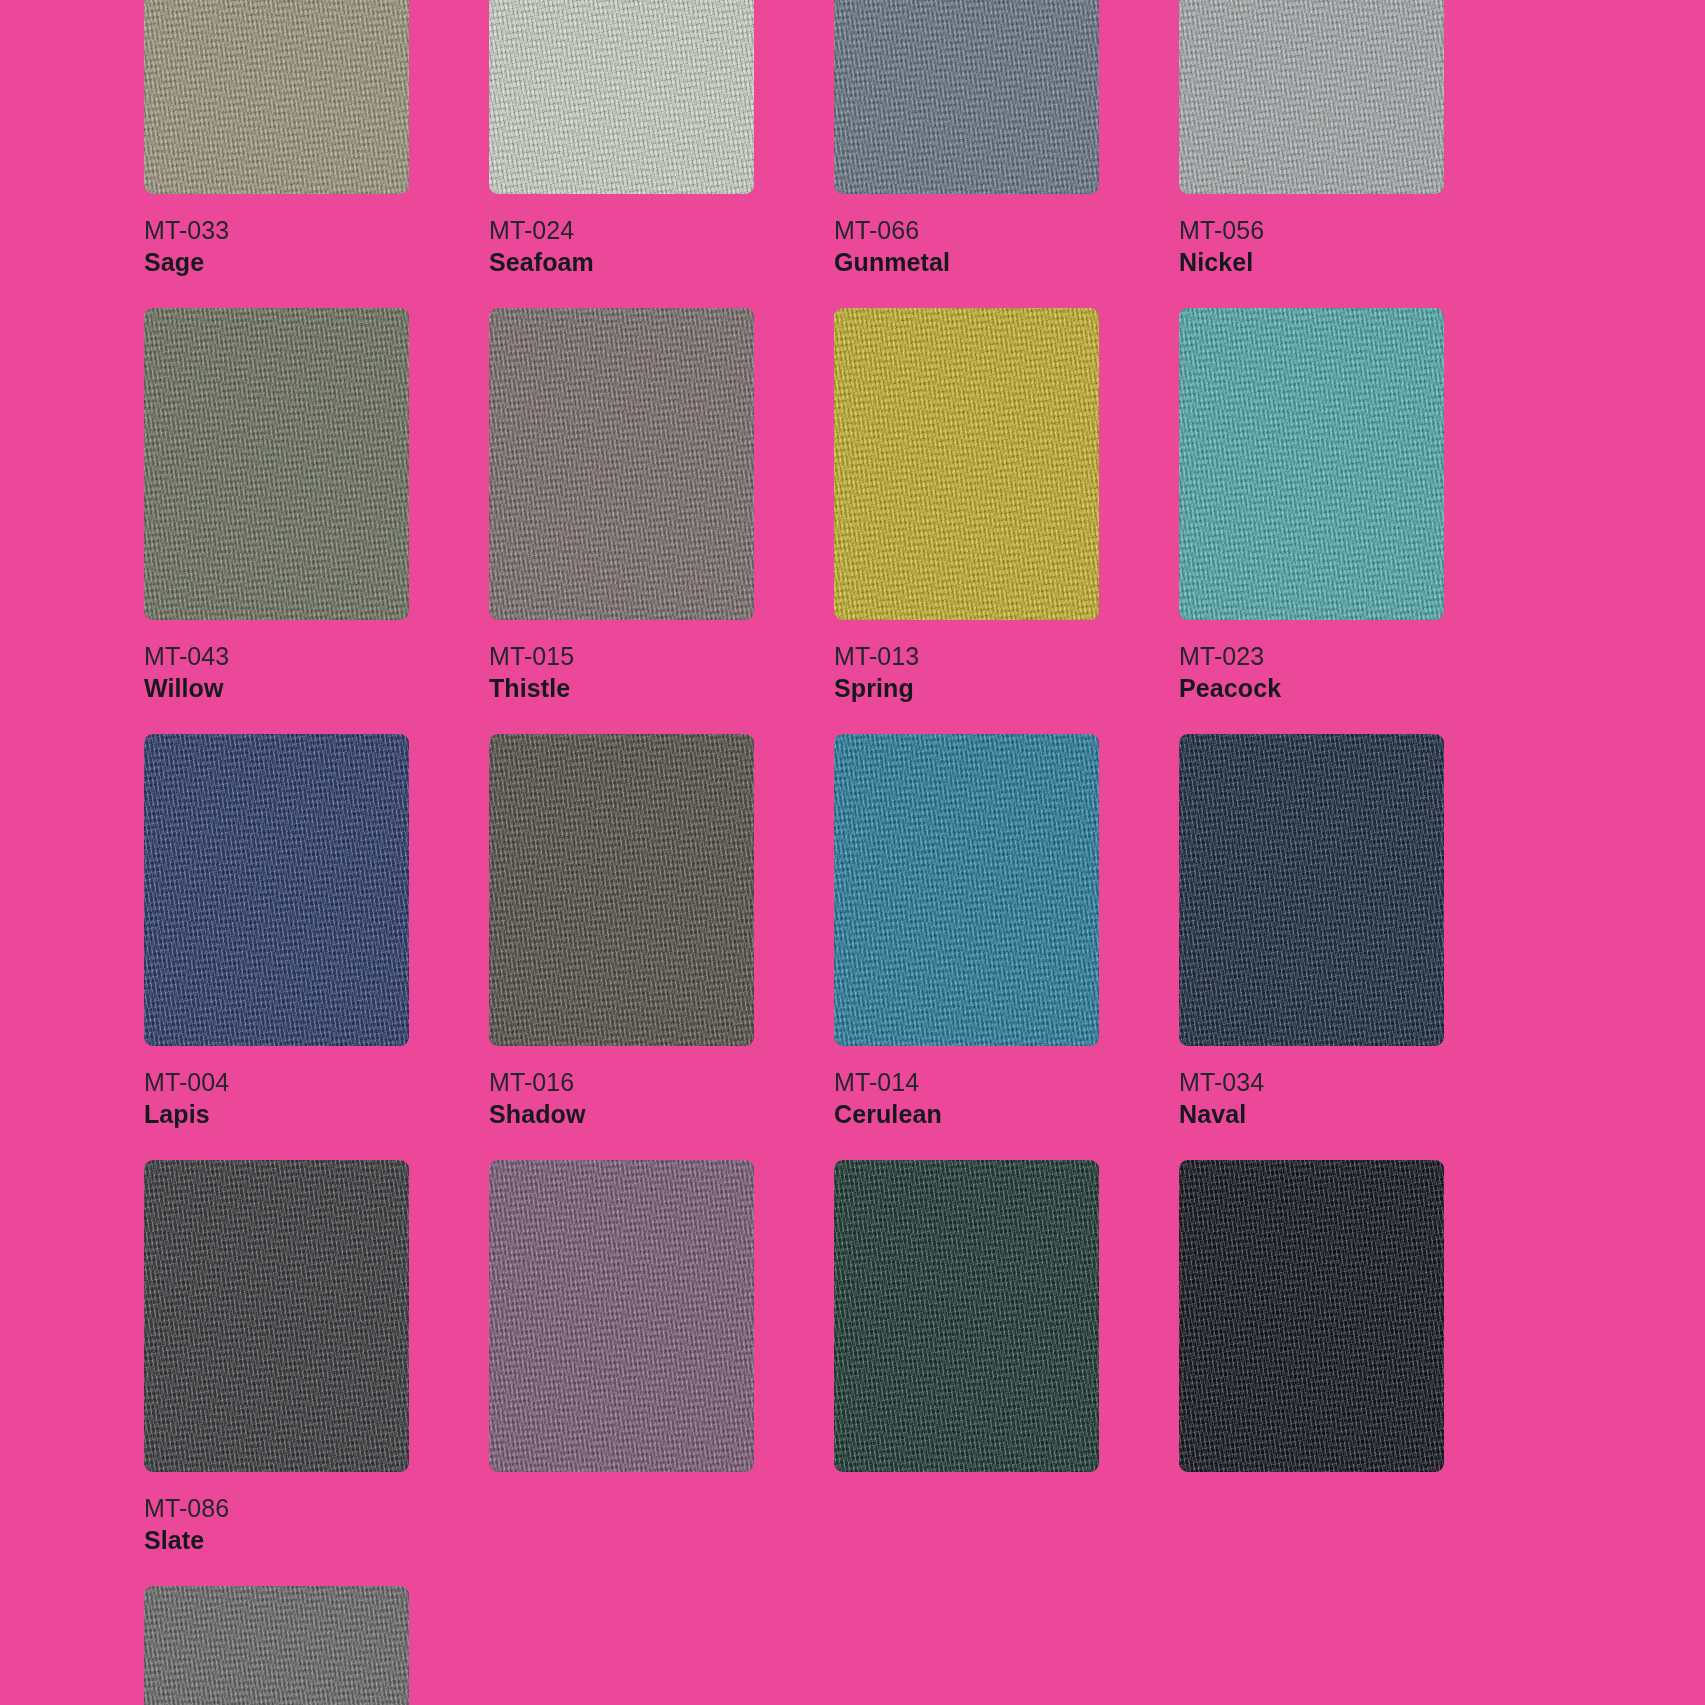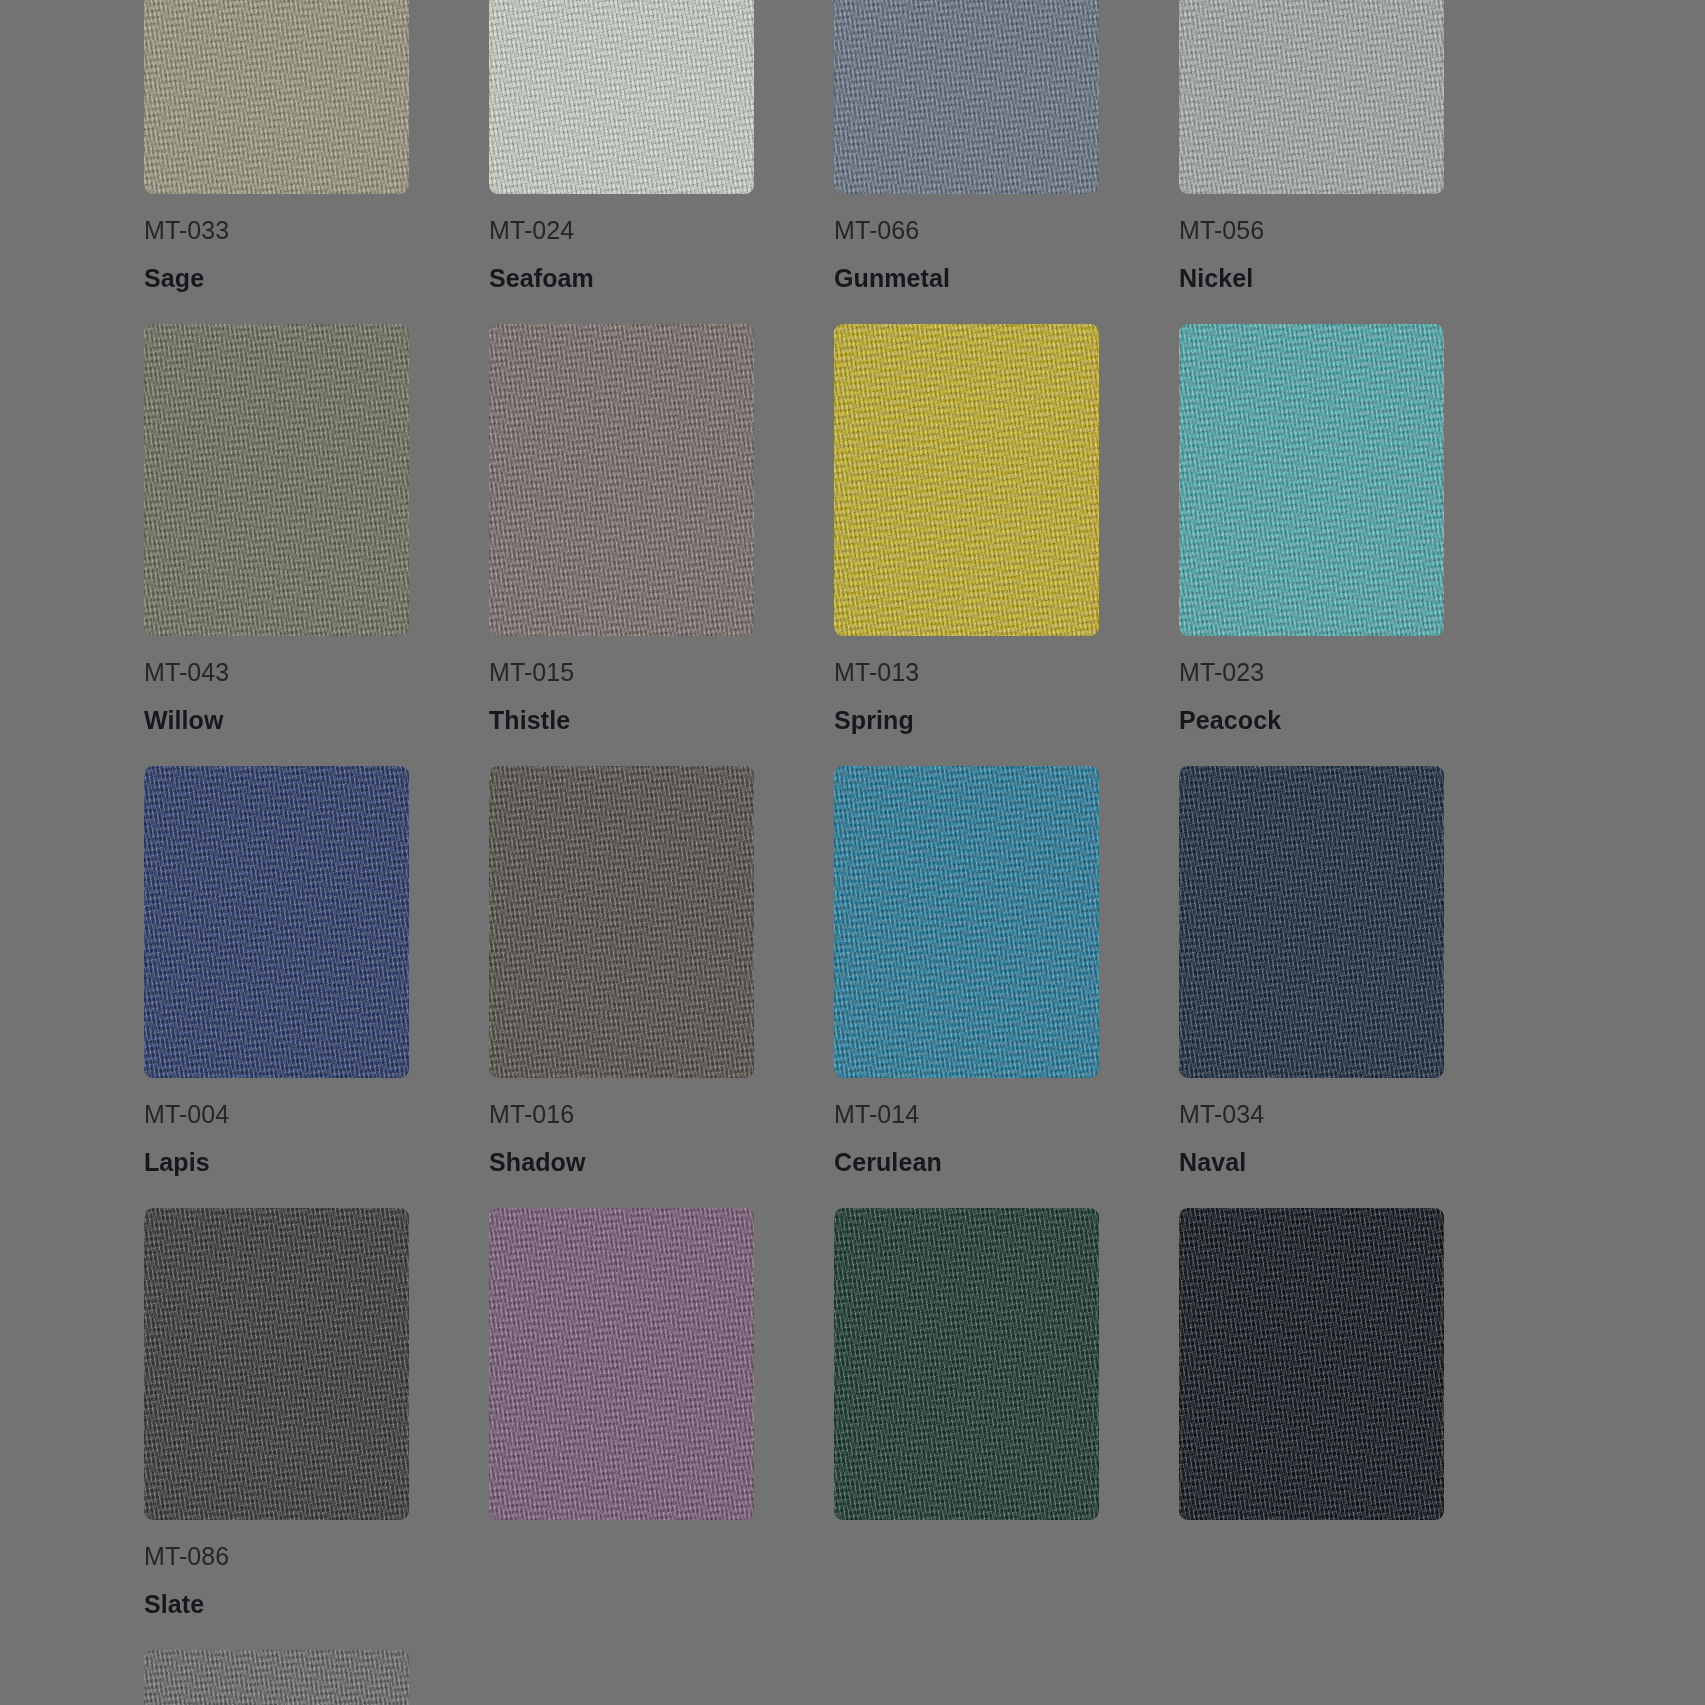--- a/index.html
+++ b/index.html
@@ -12,21 +12,21 @@
     height: 1705px;
     overflow: hidden;
     font-family: "Liberation Sans", sans-serif;
     -webkit-font-smoothing: antialiased;
   }
 
   #catalog {
     position: relative;
     width: 1705px;
     height: 1705px;
-    background: #737373;
+    background: #ec4899;
   }
 
   .swatch-grid {
     position: absolute;
     left: 144px;
     top: -118px;
     width: 1420px;
     display: grid;
     grid-template-columns: repeat(4, 265px);
     column-gap: 80px;
@@ -87,21 +87,21 @@
     letter-spacing: 0.1px;
     margin-top: 22px;
     line-height: 1.12;
   }
 
   .swatch-name {
     font-size: 25px;
     font-weight: 700;
     color: #15181c;
     letter-spacing: 0.1px;
-    margin-top: 20px;
+    margin-top: 4px;
     line-height: 1.12;
   }
 </style>
 </head>
 <body>
 
 <div id="catalog">
   <div class="swatch-grid">
       <div class="swatch-cell">
         <div class="swatch-chip" style="background-color: rgb(156, 151, 128);"></div>

